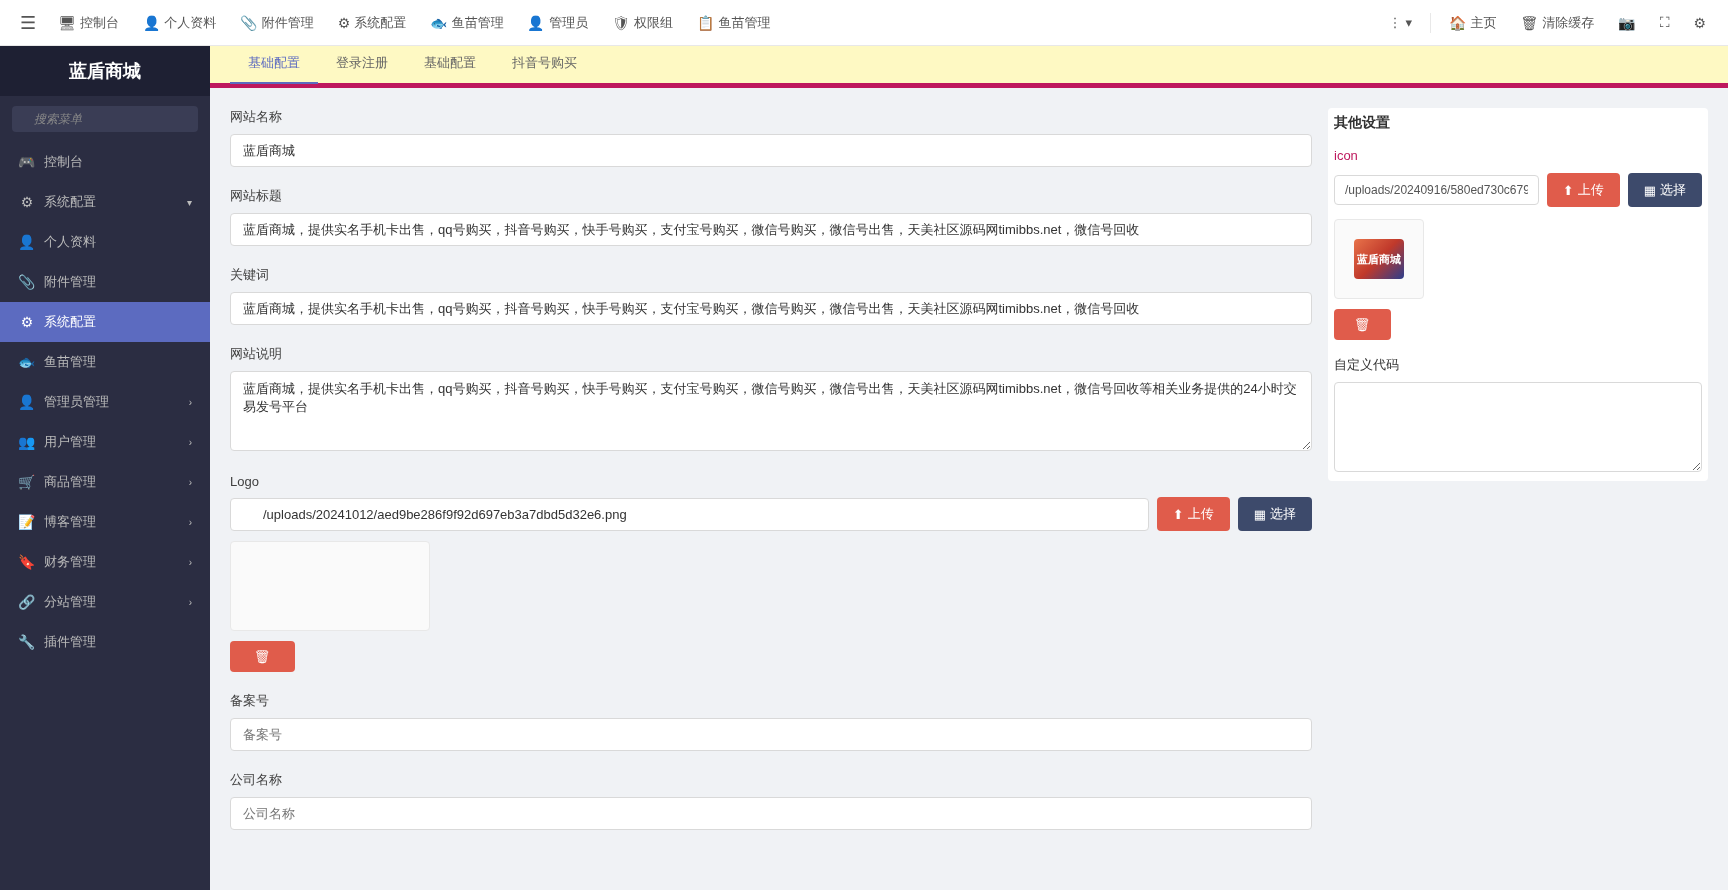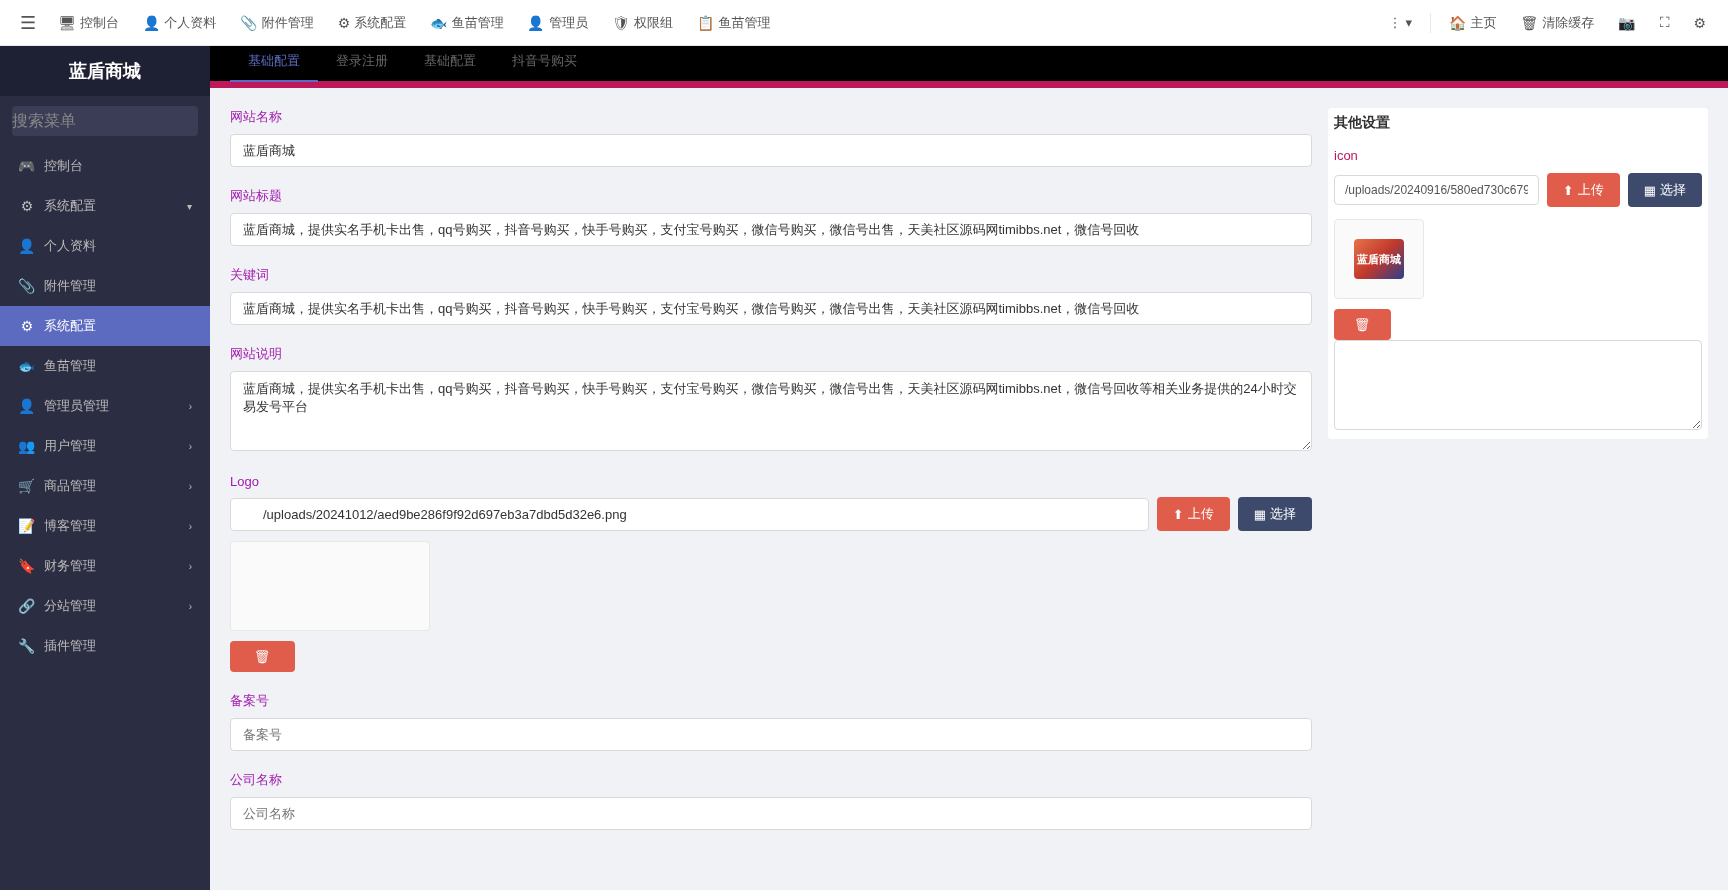--- a/index.html
+++ b/index.html
@@ -61,43 +61,44 @@
     }
     .sidebar-search {
       padding: 10px 12px;
       flex-shrink: 0;
     }
     .sidebar-search input {
       width: 100%;
       background: #3a3d55;
       border: none;
       border-radius: 4px;
-      padding: 6px 0;
+      padding: 6px 22px;
       color: #ccc;
-      font-size: 16px;
+      font-size: 12px;
       outline: none;
+      font-style: italic;
     }
     .sidebar-search input::placeholder { color: #888; }
     .sidebar-item {
       display: flex;
       align-items: center;
       padding: 11px 18px;
       cursor: pointer;
       color: #bbb;
       font-size: 13px;
       gap: 8px;
     }
     .sidebar-item.active { background: #5c6bc0; color: #fff; }
     .sidebar-item .arrow { margin-left: auto; font-size: 10px; }
     .sidebar-item-icon { font-size: 14px; width: 18px; text-align: center; }
 
     
     .tab-bar {
-      background: #000000;
-      border-bottom: 7px solid #be185d;
+      background: #fef9c3;
+      border-bottom: 5px solid #be185d;
       display: flex;
       align-items: flex-end;
       padding: 0 20px;
       flex-shrink: 0;
       height: 42px;
     }
     .tab-item {
       padding: 10px 18px;
       cursor: pointer;
       font-size: 13px;
@@ -118,21 +119,21 @@
     }
 
     
     .form-panel {
       flex: 1;
       min-width: 0;
     }
 
     .field-label {
       font-size: 13px;
-      color: #a21caf;
+      color: #404040;
       margin-bottom: 8px;
       font-weight: 500;
     }
 
     .field-group {
       margin-bottom: 20px;
     }
 
     .form-input {
       width: 100%;
@@ -535,19 +536,20 @@
               <span style="font-size:11px;color:#fff;">蓝盾商城</span>
             </div>
           </div>
 
           
           <button class="btn btn-delete" style="padding:8px 20px;">
             <span>🗑</span>
           </button>
 
           
+          <div class="custom-code-label">自定义代码</div>
           <textarea class="custom-code-textarea" style=""></textarea>
         </div>
       </div>
 
     </div>
   </div>
 </div>
 
 </body></html>

